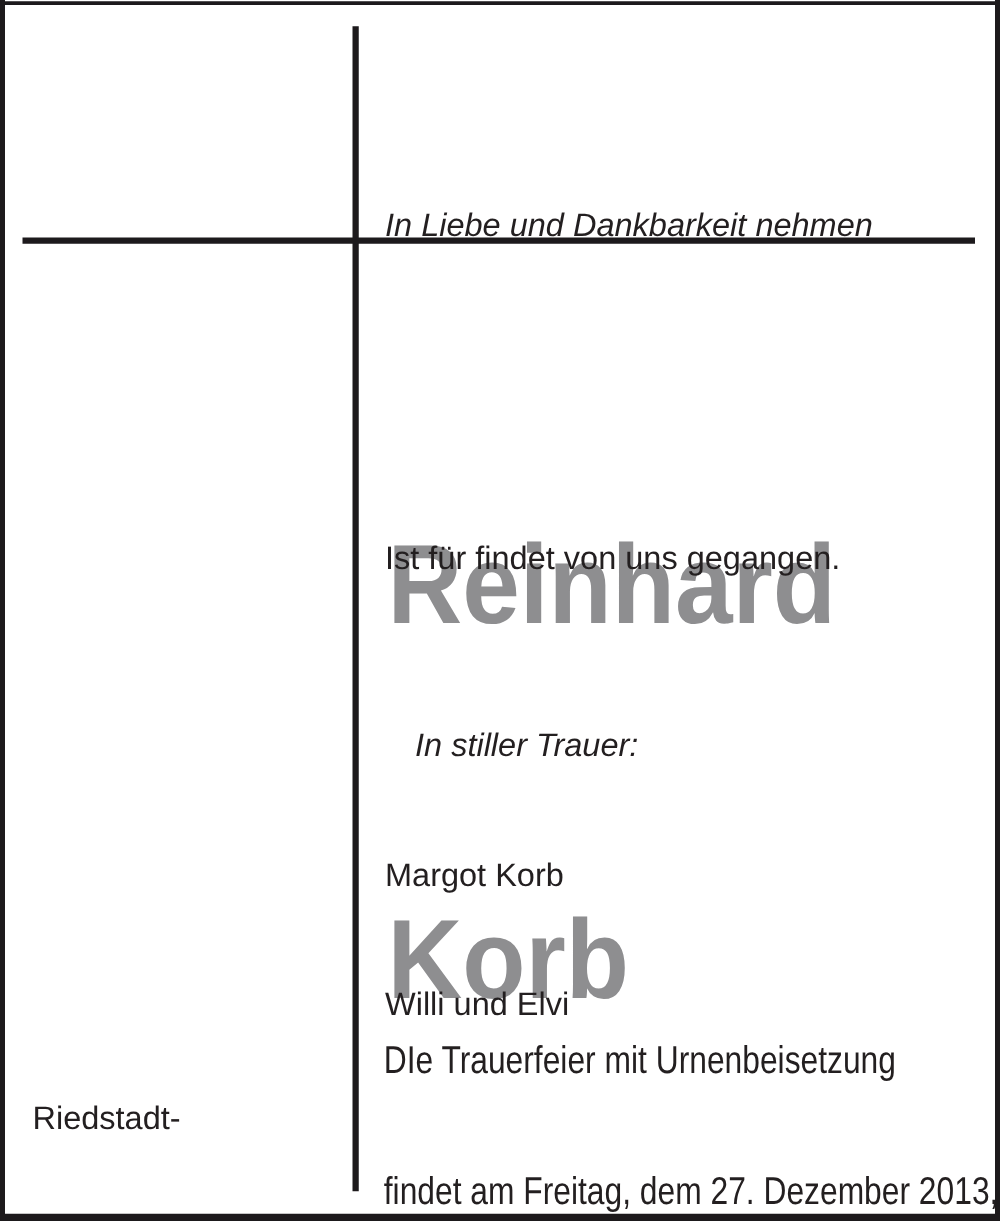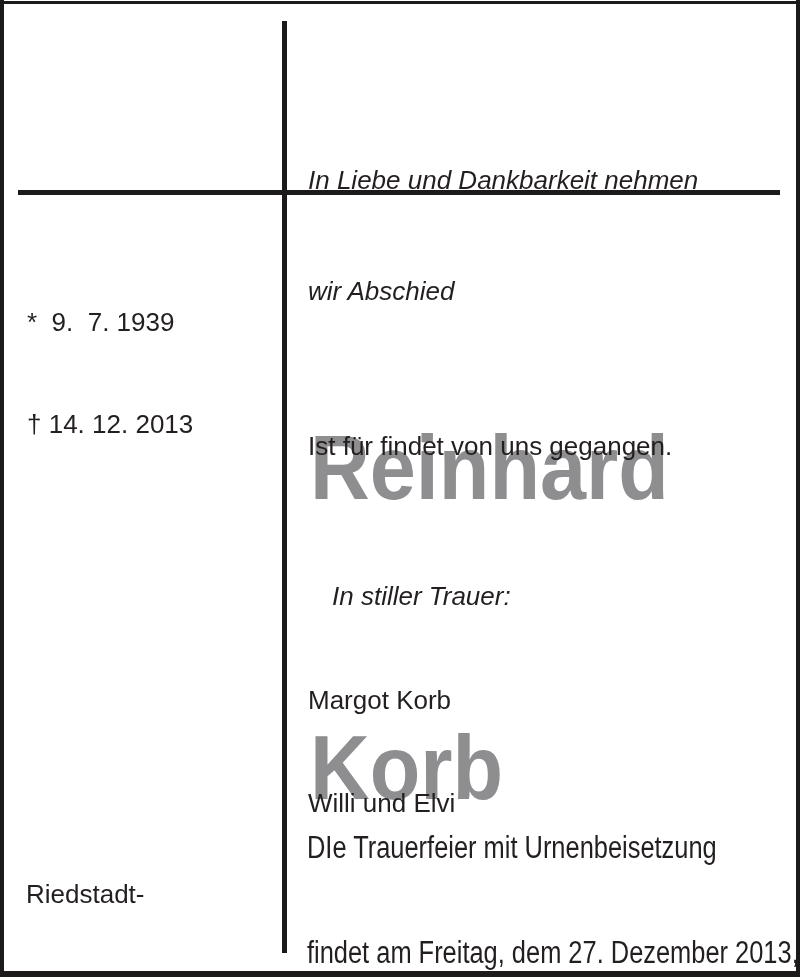--- a/index.html
+++ b/index.html
@@ -75,27 +75,22 @@
   <div class="frame-top"></div>
   <div class="frame-left"></div>
   <div class="frame-right"></div>
   <div class="frame-bottom"></div>
 
   <div class="vrule"></div>
   <div class="hrule"></div>
 
   <div class="txt intro">
     <div>In Liebe und Dankbarkeit nehmen</div>
-    <div>wir Abschied</div>
   </div>
 
-  <div class="txt dates">
-    <div>*  9.  7. 1939</div>
-    <div>† 14. 12. 2013</div>
-  </div>
 
   <div class="txt big-name">
     <div>Reinhard</div>
     <div>Korb</div>
   </div>
 
   <div class="txt farewell">Ist für findet von uns gegangen.</div>
 
   <div class="txt trauer">
     <div class="label">In stiller Trauer:</div>

